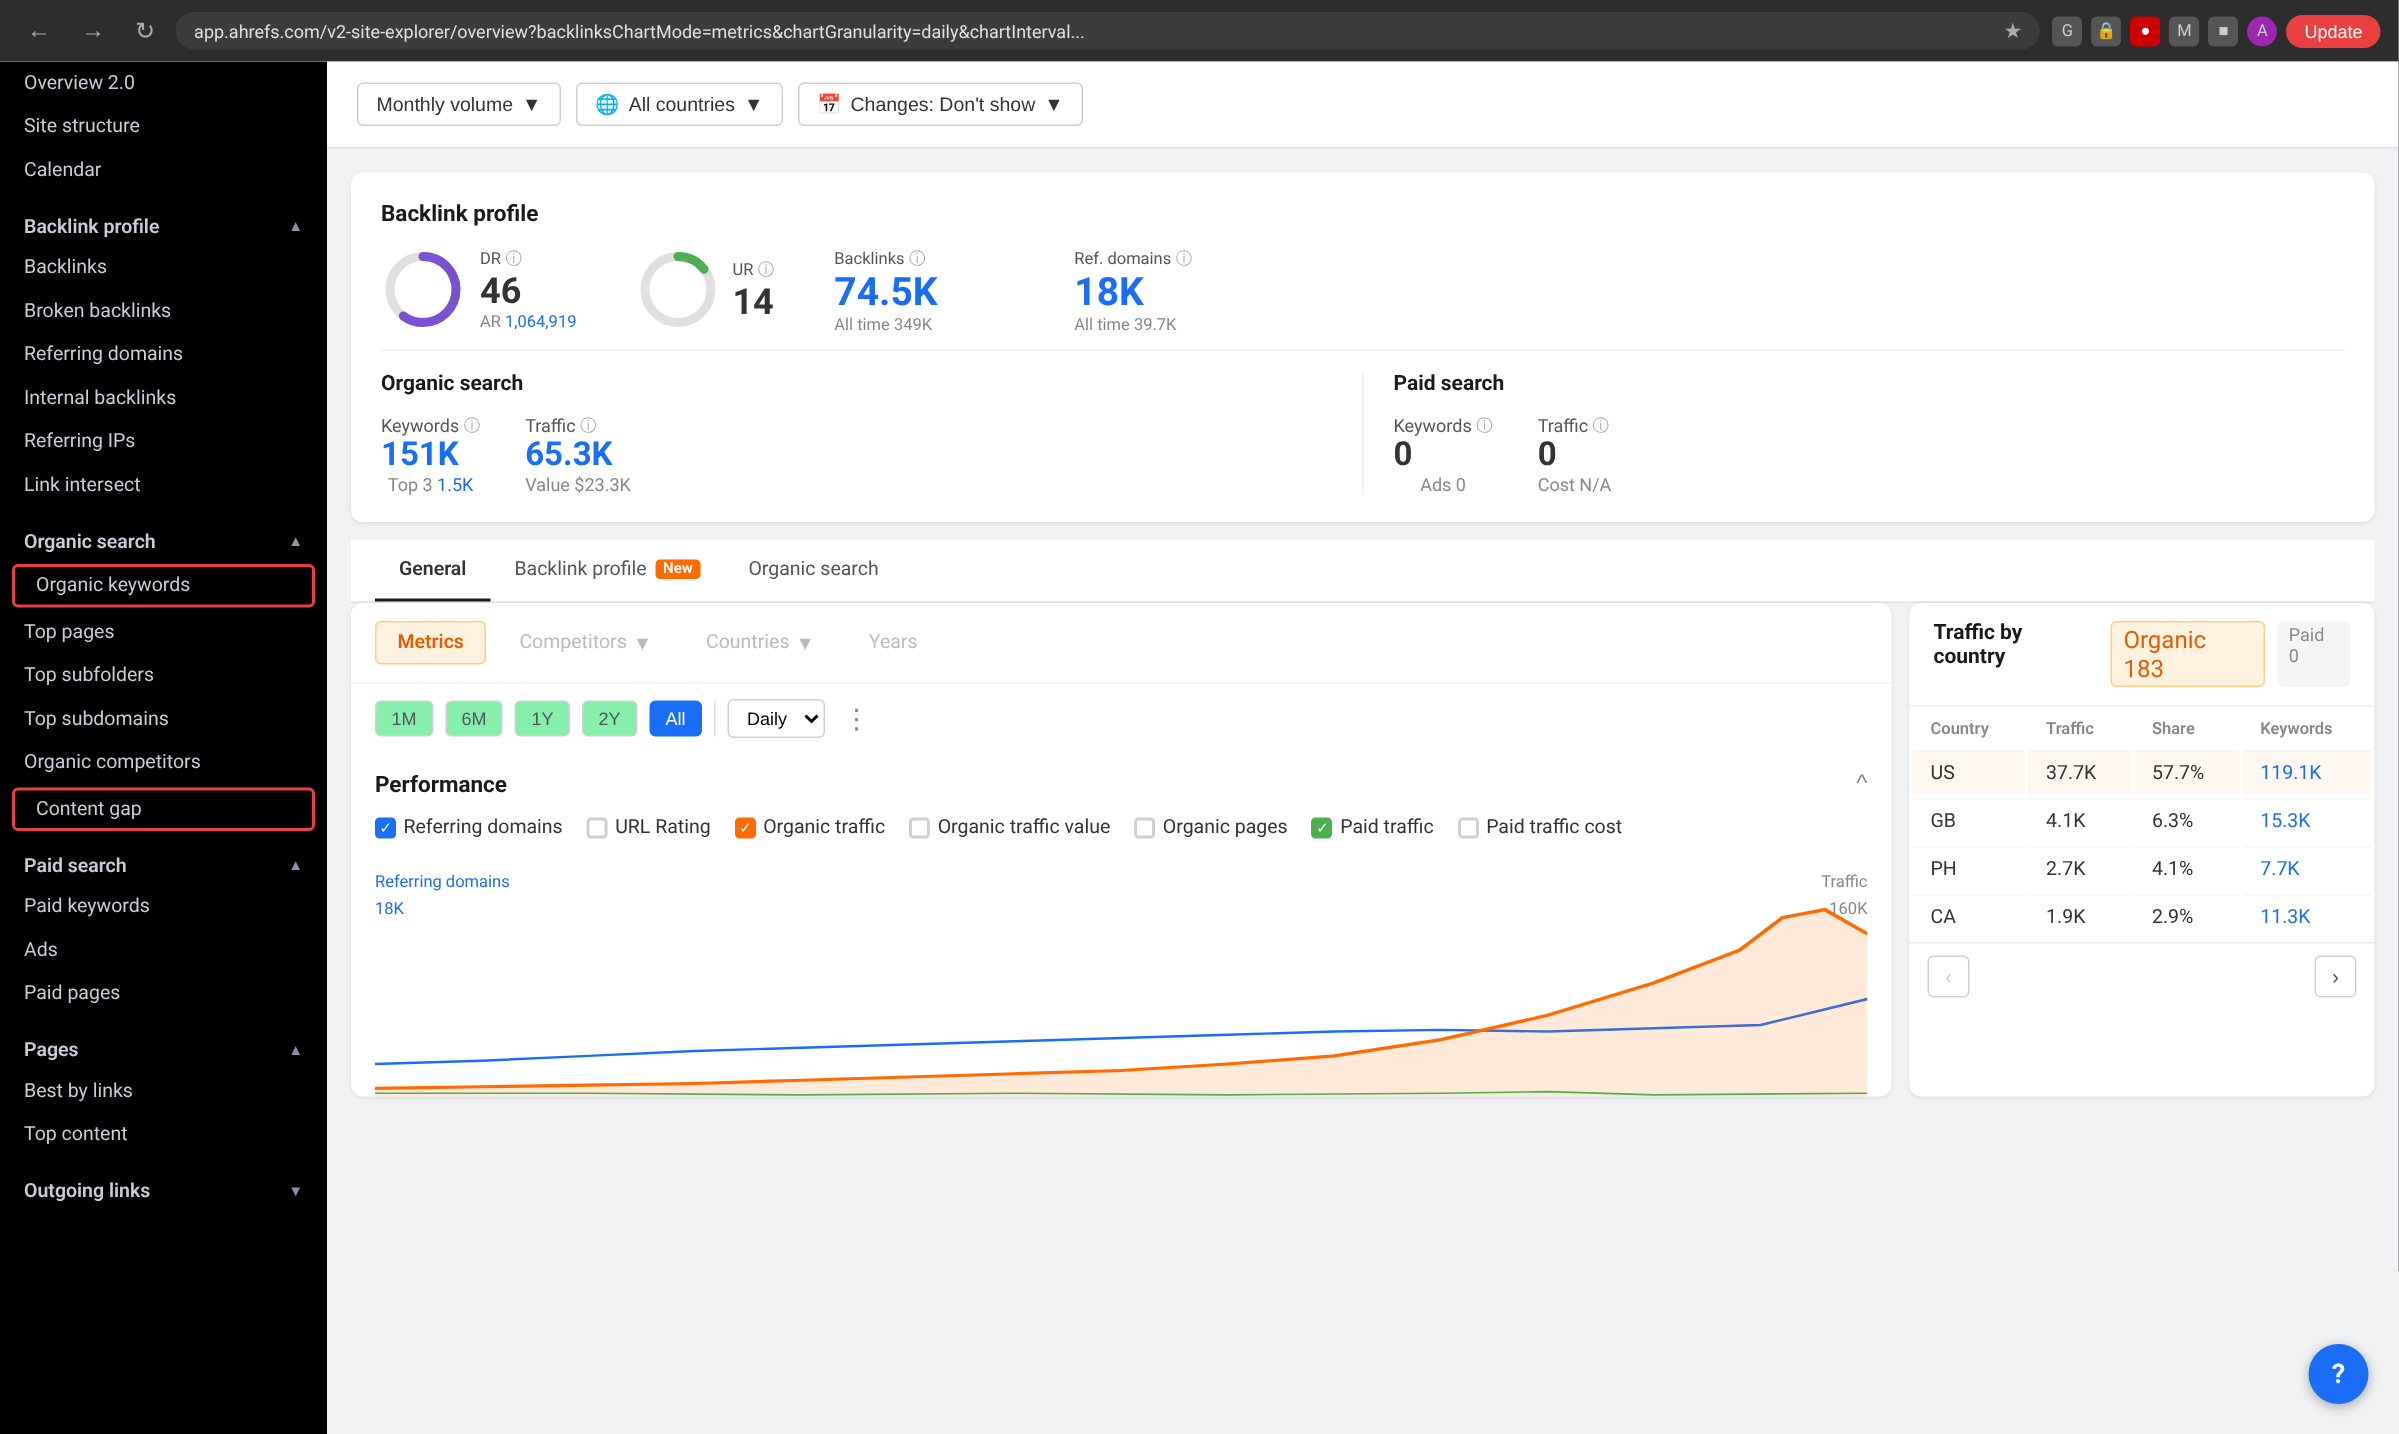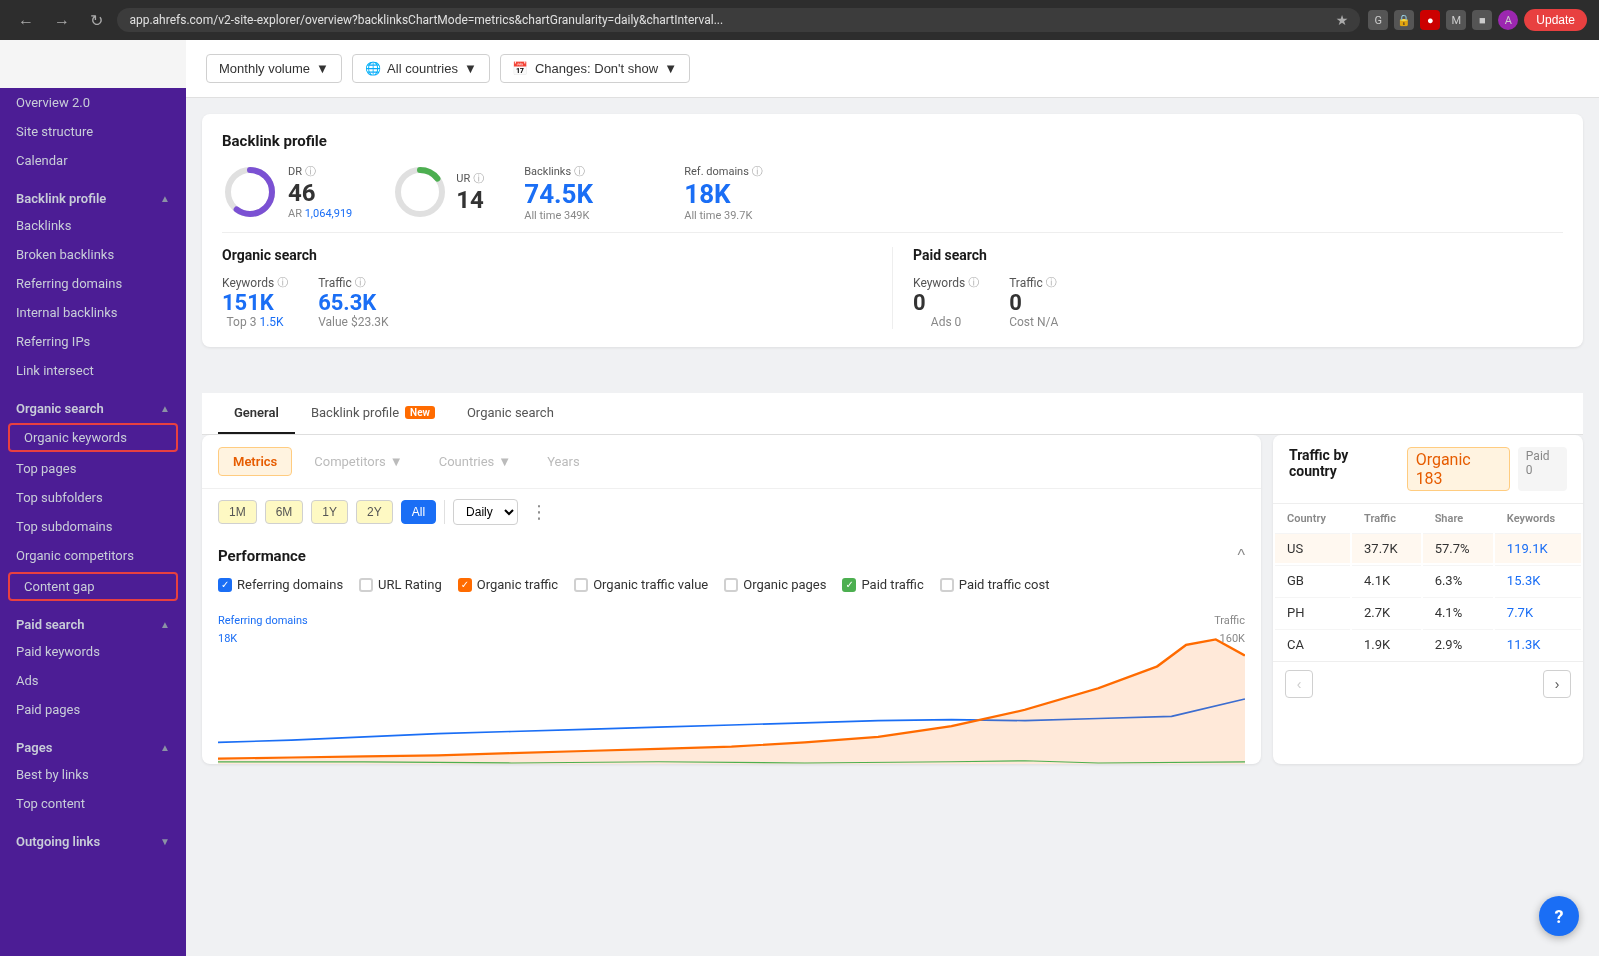--- a/index.html
+++ b/index.html
@@ -11,21 +11,21 @@
     .address-bar { flex: 1; background: #3c3c3c; border-radius: 20px; padding: 4px 12px; color: #e0e0e0; font-size: 12px; display: flex; align-items: center; gap: 8px; }
     .address-text { flex: 1; overflow: hidden; white-space: nowrap; text-overflow: ellipsis; }
     .browser-actions { display: flex; gap: 6px; align-items: center; }
     .ext-icon { width: 20px; height: 20px; border-radius: 4px; background: #555; display: flex; align-items: center; justify-content: center; color: #ccc; font-size: 11px; cursor: pointer; }
     .update-btn { background: #e84040; color: white; border: none; border-radius: 12px; padding: 4px 12px; font-size: 12px; cursor: pointer; }
 
     
     .app-wrapper { display: flex; flex: 1; overflow: hidden; background: #f5f5f5; }
 
     
-    .sidebar { width: 186px; background: #4c1d95; color: #c8cdd8; overflow-y: auto; flex-shrink: 0; margin-top: 48px; }
+    .sidebar { width: 218px; background: #000000; color: #c8cdd8; overflow-y: auto; flex-shrink: 0; }
     .sidebar-item { padding: 7px 16px; cursor: pointer; font-size: 13px; white-space: nowrap; }
     .sidebar-item.highlighted { border: 2px solid #e84040; border-radius: 4px; padding: 5px 14px; }
     .sidebar-section-header { padding: 10px 16px 5px; font-weight: 700; color: #8b92a5; font-size: 12px; display: flex; justify-content: space-between; align-items: center; margin-top: 6px; }
     .sidebar-section-header .section-title { color: #c8cdd8; font-size: 13px; font-weight: 600; }
     .chevron { font-size: 10px; }
 
     
     .main-content { flex: 1; overflow-y: auto; background: #f0f1f3; }
 
     
@@ -45,34 +45,34 @@
     .search-section:last-child { padding-right: 0; padding-left: 20px; border-left: 1px solid #eee; }
     .search-section-title { font-size: 14px; font-weight: 700; color: #1a1a1a; margin-bottom: 12px; }
     .search-metrics { display: flex; gap: 30px; }
     .s-metric { }
     .s-label { font-size: 12px; color: #555; display: flex; align-items: center; gap: 3px; }
     .s-value { font-size: 22px; font-weight: 700; color: #1a6ef5; }
     .s-sub { font-size: 12px; color: #888; text-align: center; }
     .s-value-zero { font-size: 22px; font-weight: 700; color: #333; }
 
     
-    .tab-bar { background: white; padding: 0 16px; border-bottom: 1px solid #e0e0e0; display: flex; gap: 0; margin-top: 34px; }
+    .tab-bar { background: white; padding: 0 16px; border-bottom: 1px solid #e0e0e0; display: flex; gap: 0; }
     .tab { padding: 12px 16px; font-size: 13px; color: #555; cursor: pointer; border-bottom: 2px solid transparent; display: flex; align-items: center; gap: 6px; }
     .tab.active { color: #333; border-bottom: 2px solid #1a1a1a; font-weight: 600; }
     .new-badge { background: #ff6b00; color: white; font-size: 10px; padding: 1px 5px; border-radius: 3px; font-weight: 600; }
 
     
     .chart-card { background: white; border-radius: 8px; box-shadow: 0 1px 3px rgba(0,0,0,0.08); overflow: hidden; }
     .chart-header { padding: 12px 16px; display: flex; gap: 8px; align-items: center; border-bottom: 1px solid #f0f0f0; }
     .chart-tab { padding: 6px 14px; border-radius: 4px; font-size: 13px; cursor: pointer; color: #555; border: 1px solid transparent; }
     .chart-tab.active { background: #fff3e0; color: #e65c00; border-color: #ffcc80; font-weight: 600; }
     .chart-tab-ghost { padding: 6px 14px; font-size: 13px; color: #bbb; cursor: pointer; display: flex; align-items: center; gap: 4px; }
 
     .chart-controls { padding: 10px 16px; display: flex; gap: 8px; align-items: center; }
-    .time-btn { padding: 4px 10px; border: 1px solid #d0d0d0; border-radius: 4px; font-size: 12px; cursor: pointer; color: #555; background: #fef9c3; }
+    .time-btn { padding: 4px 10px; border: 1px solid #d0d0d0; border-radius: 4px; font-size: 12px; cursor: pointer; color: #555; background: #86efac; }
     .time-btn.active { background: #1a6ef5; color: white; border-color: #1a6ef5; }
     .separator-v { width: 1px; background: #e0e0e0; height: 24px; }
     .daily-select { padding: 4px 8px; border: 1px solid #d0d0d0; border-radius: 4px; font-size: 12px; background: white; cursor: pointer; }
     .more-btn { border: none; background: none; font-size: 18px; cursor: pointer; color: #888; padding: 0 4px; }
 
     
     .perf-section { padding: 12px 16px; }
     .perf-header { display: flex; justify-content: space-between; align-items: center; margin-bottom: 12px; }
     .perf-title { font-size: 15px; font-weight: 700; color: #1a1a1a; }
     .perf-collapse { border: none; background: none; font-size: 16px; cursor: pointer; color: #888; }

